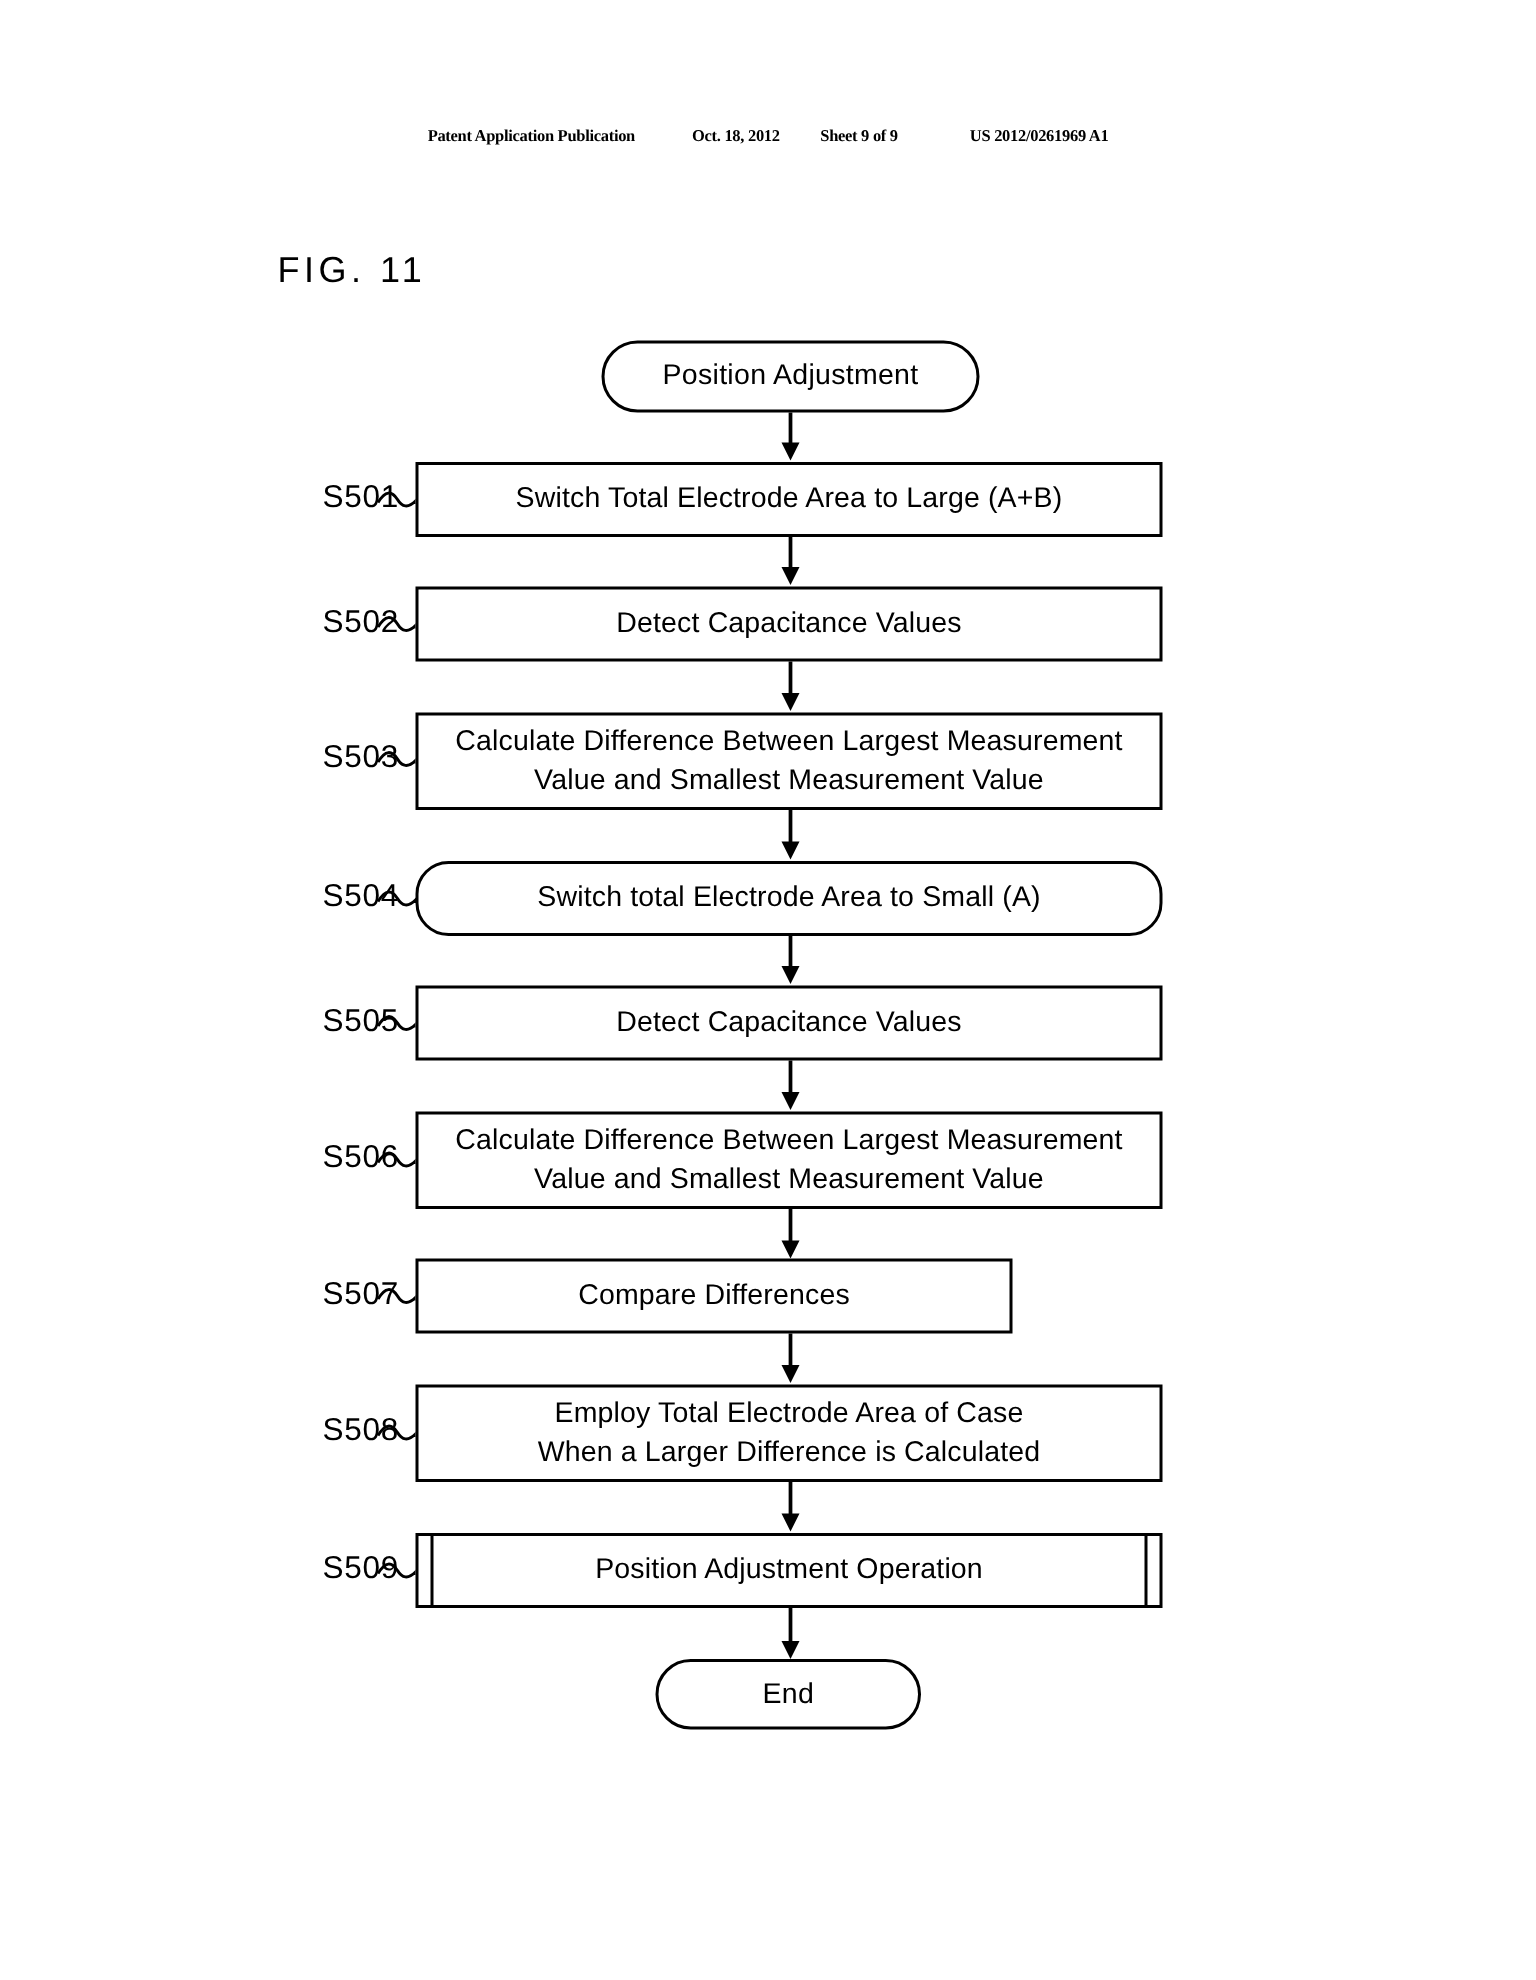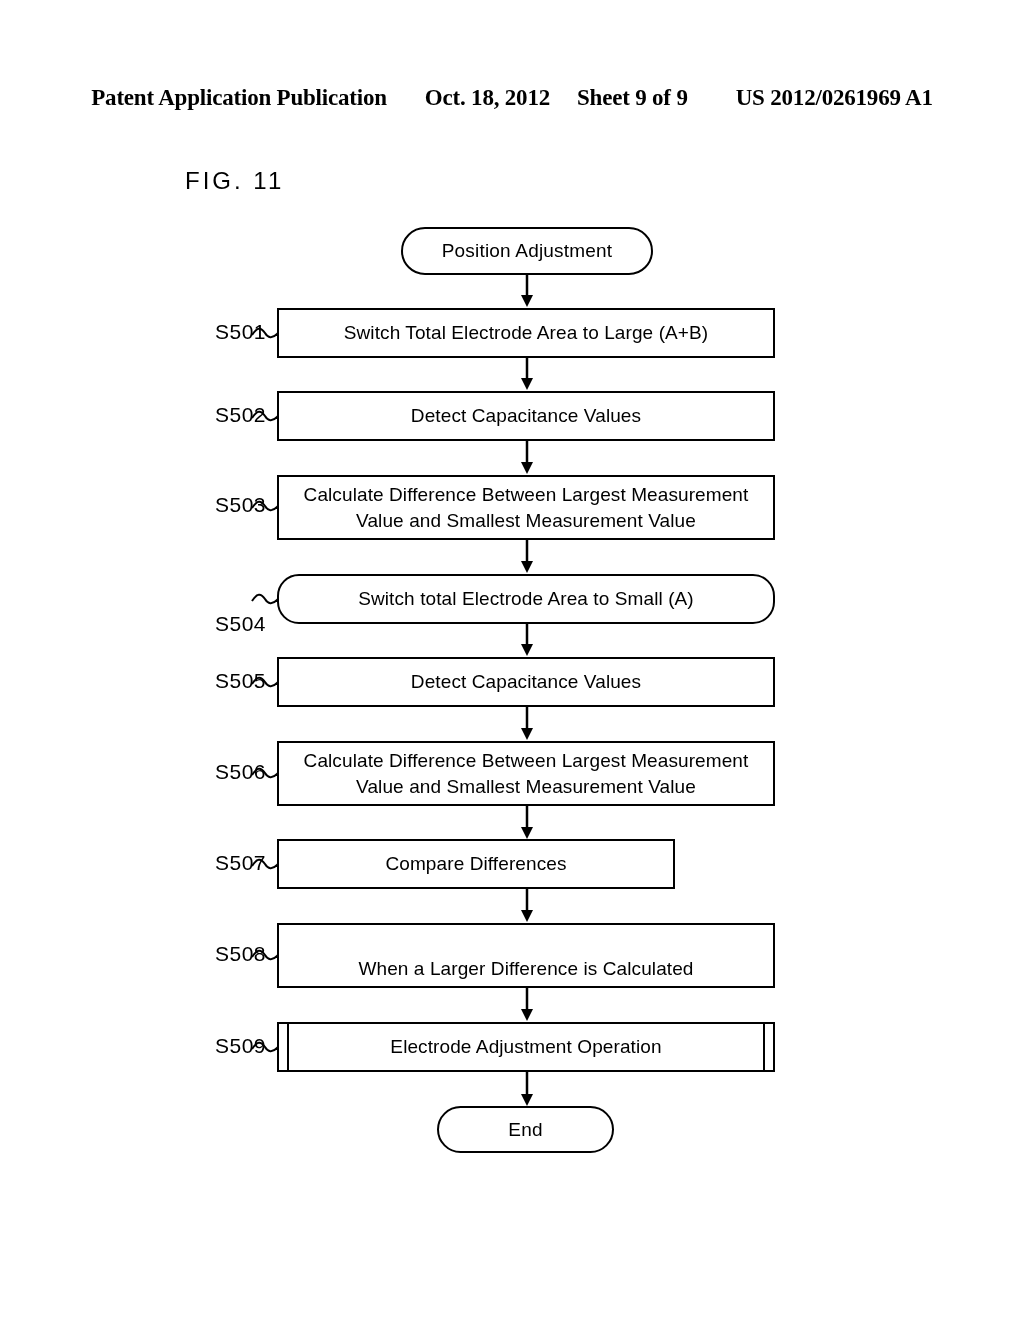--- a/index.html
+++ b/index.html
@@ -20,21 +20,21 @@
   .patent-header {
     position: absolute;
     top: 85px;
     left: 0;
     width: 1024px;
     display: flex;
     justify-content: center;
     align-items: baseline;
     font-family: "Liberation Serif", serif;
     font-weight: bold;
-    font-size: 23px;
+    font-size: 11px;
     letter-spacing: -0.2px;
     white-space: nowrap;
   }
   .patent-header .hdr-pub { }
   .patent-header .hdr-date {
     margin-left: 38px;
   }
   .patent-header .hdr-sheet {
     margin-left: 27px;
   }
@@ -197,21 +197,21 @@
       <span>Calculate Difference Between Largest Measurement</span><br>
       <span>Value and Smallest Measurement Value</span>
     </span>
   </div>
 
   <svg class="arrow" style="left:516px; top:540px; width:22px; height:34px;">
     <line x1="11" y1="0" x2="11" y2="24" stroke="#000" stroke-width="2.5"></line>
     <polygon points="11,33 5,21 17,21" fill="#000"></polygon>
   </svg>
 
-  <div class="step-label" style="left:196px; top:586px; width:70px;margin-top:26px;">
+  <div class="step-label" style="left:196px; top:586px; width:70px;">
     <span>S504</span>
   </div>
   <svg class="leader" style="left:252px; top:590px;">
     <path d="M0,11 C5,3 9,3 13,9 C16,14 20,15 25,10 L25,12" stroke="#000" stroke-width="2" fill="none"></path>
     <line x1="25" y1="10" x2="27" y2="10" stroke="#000" stroke-width="2"></line>
   </svg>
   <div class="proc" style="left:277px; top:574px; width:498px; height:50px;border-radius:22px;">
     <span class="ptext">Switch total Electrode Area to Small (A)</span>
   </div>
 
@@ -273,39 +273,39 @@
 
   <div class="step-label" style="left:196px; top:942px; width:70px;">
     <span>S508</span>
   </div>
   <svg class="leader" style="left:252px; top:946px;">
     <path d="M0,11 C5,3 9,3 13,9 C16,14 20,15 25,10 L25,12" stroke="#000" stroke-width="2" fill="none"></path>
     <line x1="25" y1="10" x2="27" y2="10" stroke="#000" stroke-width="2"></line>
   </svg>
   <div class="proc" style="left:277px; top:923px; width:498px; height:65px;">
     <span class="ptext">
-      <br>
+      <span>Employ Total Electrode Area of Case</span><br>
       <span>When a Larger Difference is Calculated</span>
     </span>
   </div>
 
   <svg class="arrow" style="left:516px; top:988px; width:22px; height:34px;">
     <line x1="11" y1="0" x2="11" y2="24" stroke="#000" stroke-width="2.5"></line>
     <polygon points="11,33 5,21 17,21" fill="#000"></polygon>
   </svg>
 
   <div class="step-label" style="left:196px; top:1034px; width:70px;">
     <span>S509</span>
   </div>
   <svg class="leader" style="left:252px; top:1038px;">
     <path d="M0,11 C5,3 9,3 13,9 C16,14 20,15 25,10 L25,12" stroke="#000" stroke-width="2" fill="none"></path>
     <line x1="25" y1="10" x2="27" y2="10" stroke="#000" stroke-width="2"></line>
   </svg>
   <div class="proc predef" style="left:277px; top:1022px; width:498px; height:50px;">
-    <span class="ptext">Electrode Adjustment Operation</span>
+    <span class="ptext">Position Adjustment Operation</span>
   </div>
 
   <svg class="arrow" style="left:516px; top:1072px; width:22px; height:35px;">
     <line x1="11" y1="0" x2="11" y2="25" stroke="#000" stroke-width="2.5"></line>
     <polygon points="11,34 5,22 17,22" fill="#000"></polygon>
   </svg>
 
   <div class="terminal" style="left:437px; top:1106px; width:177px; height:47px;">
     <span>End</span>
   </div>

